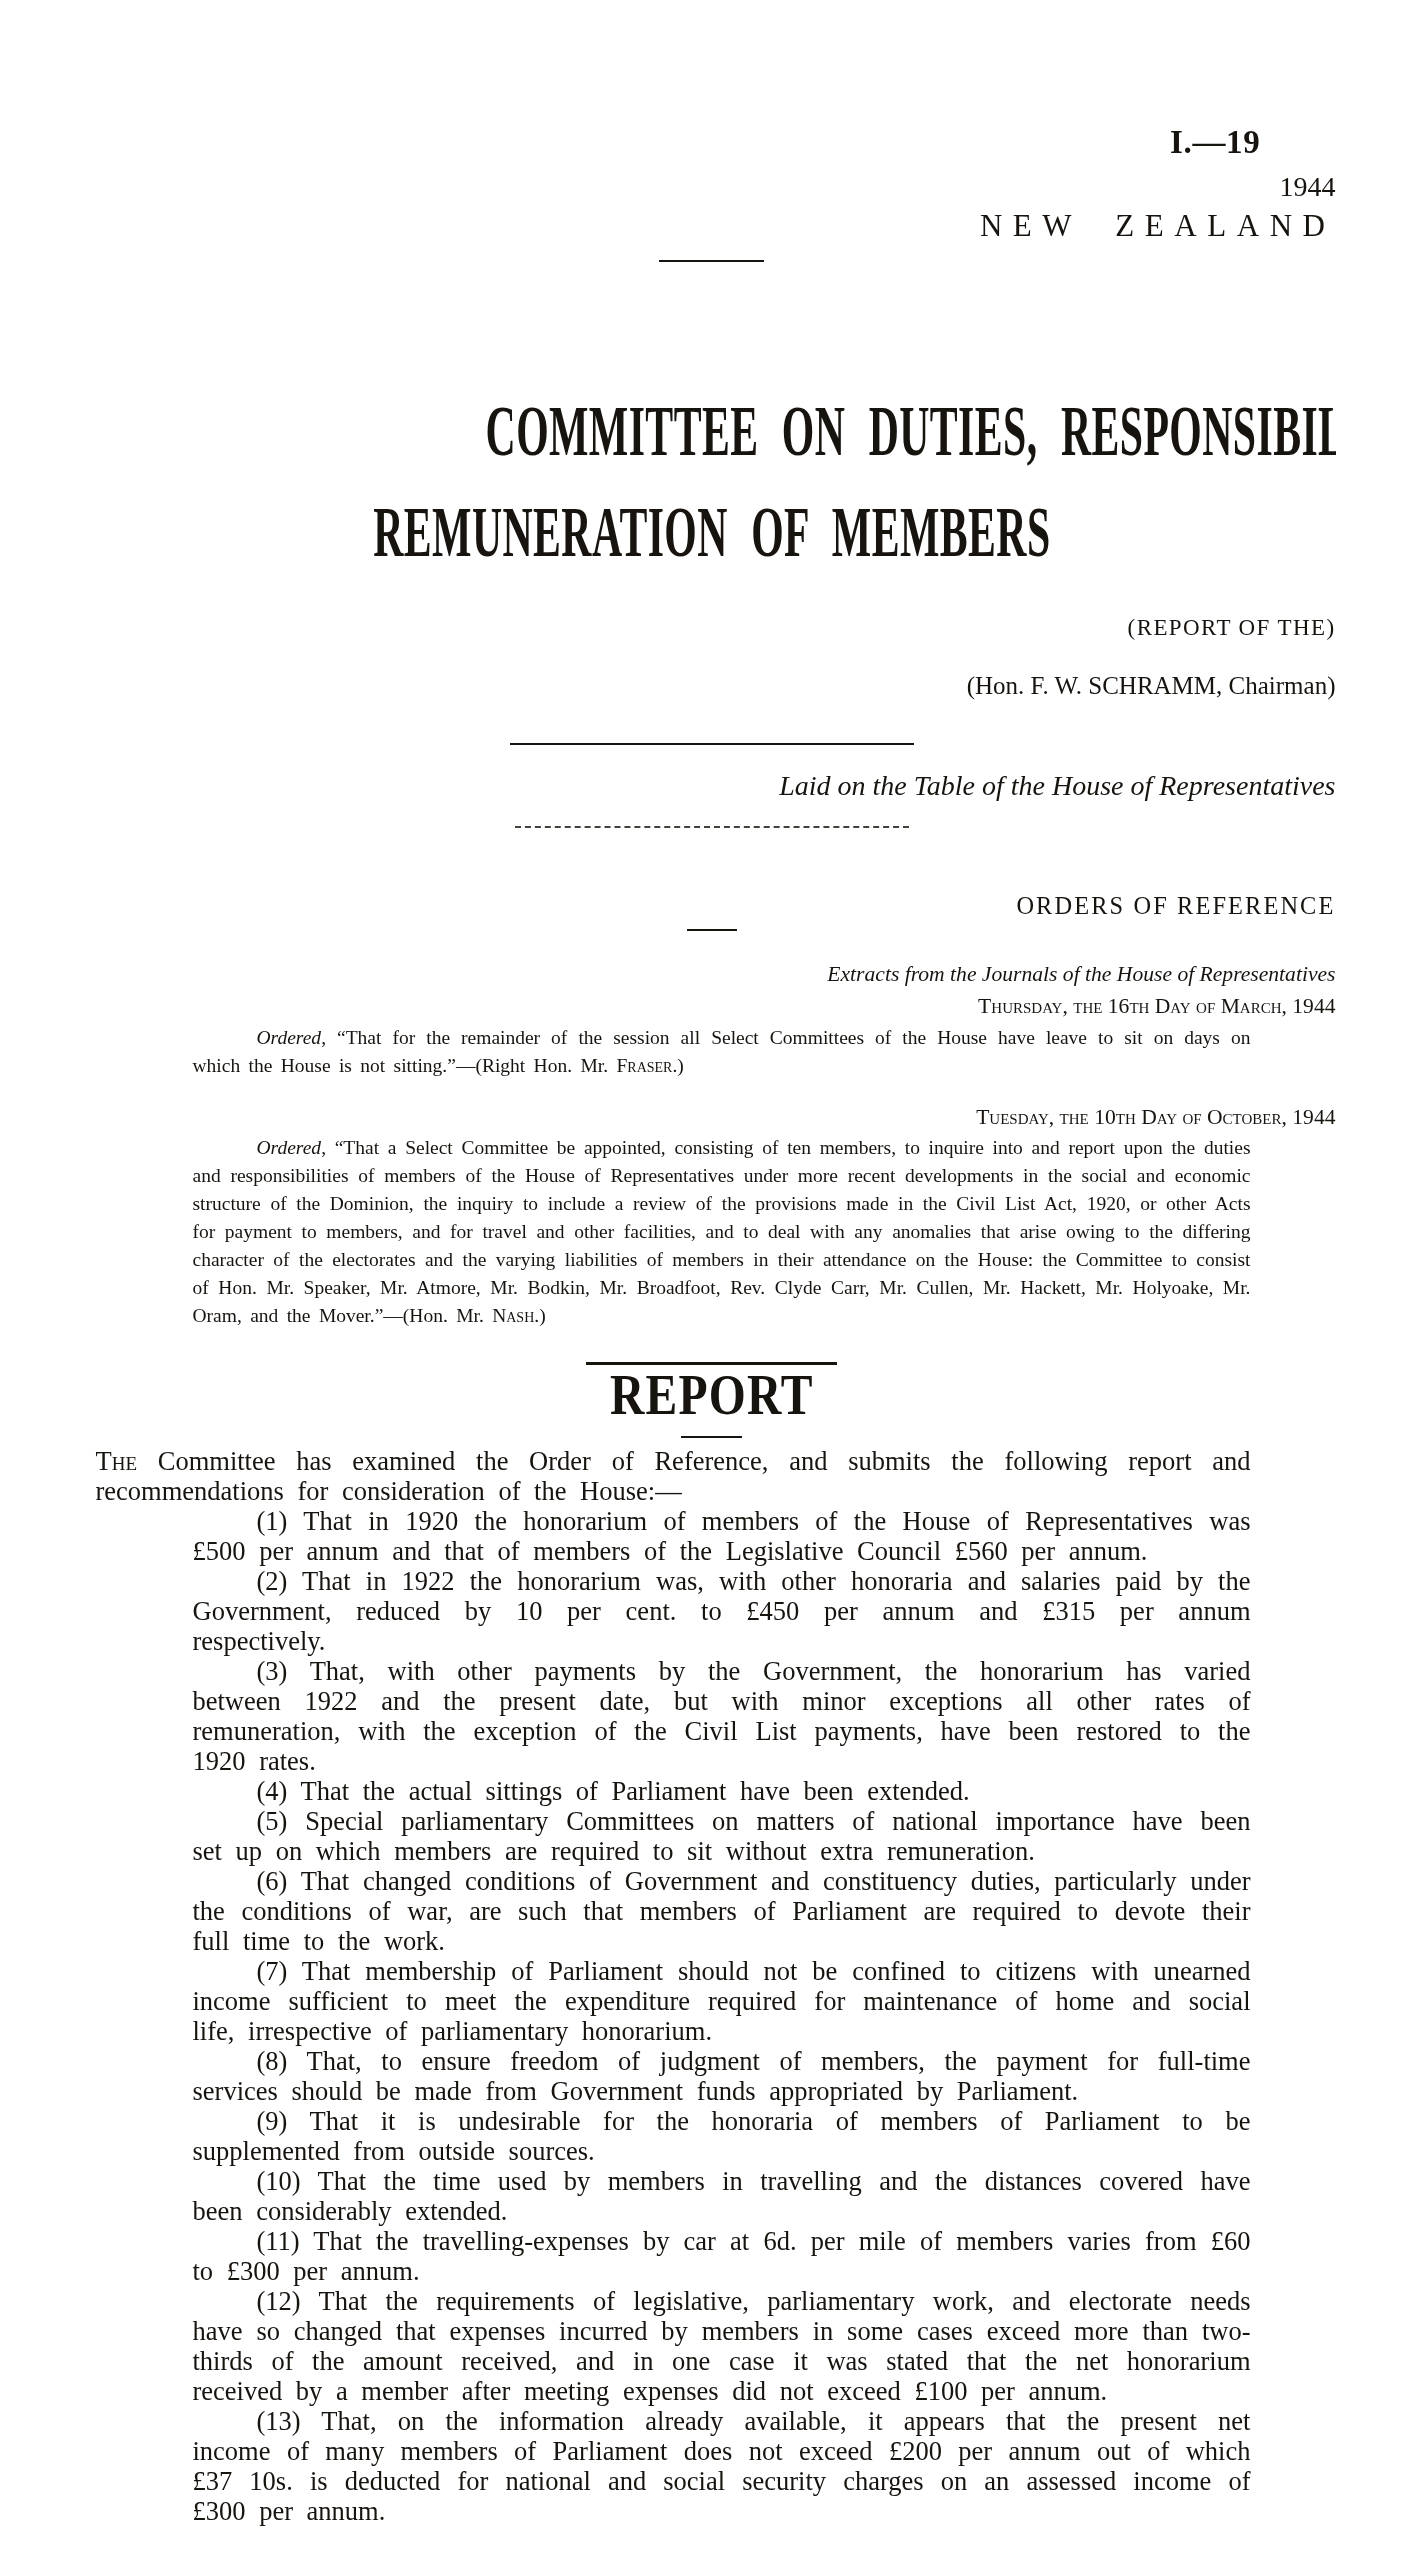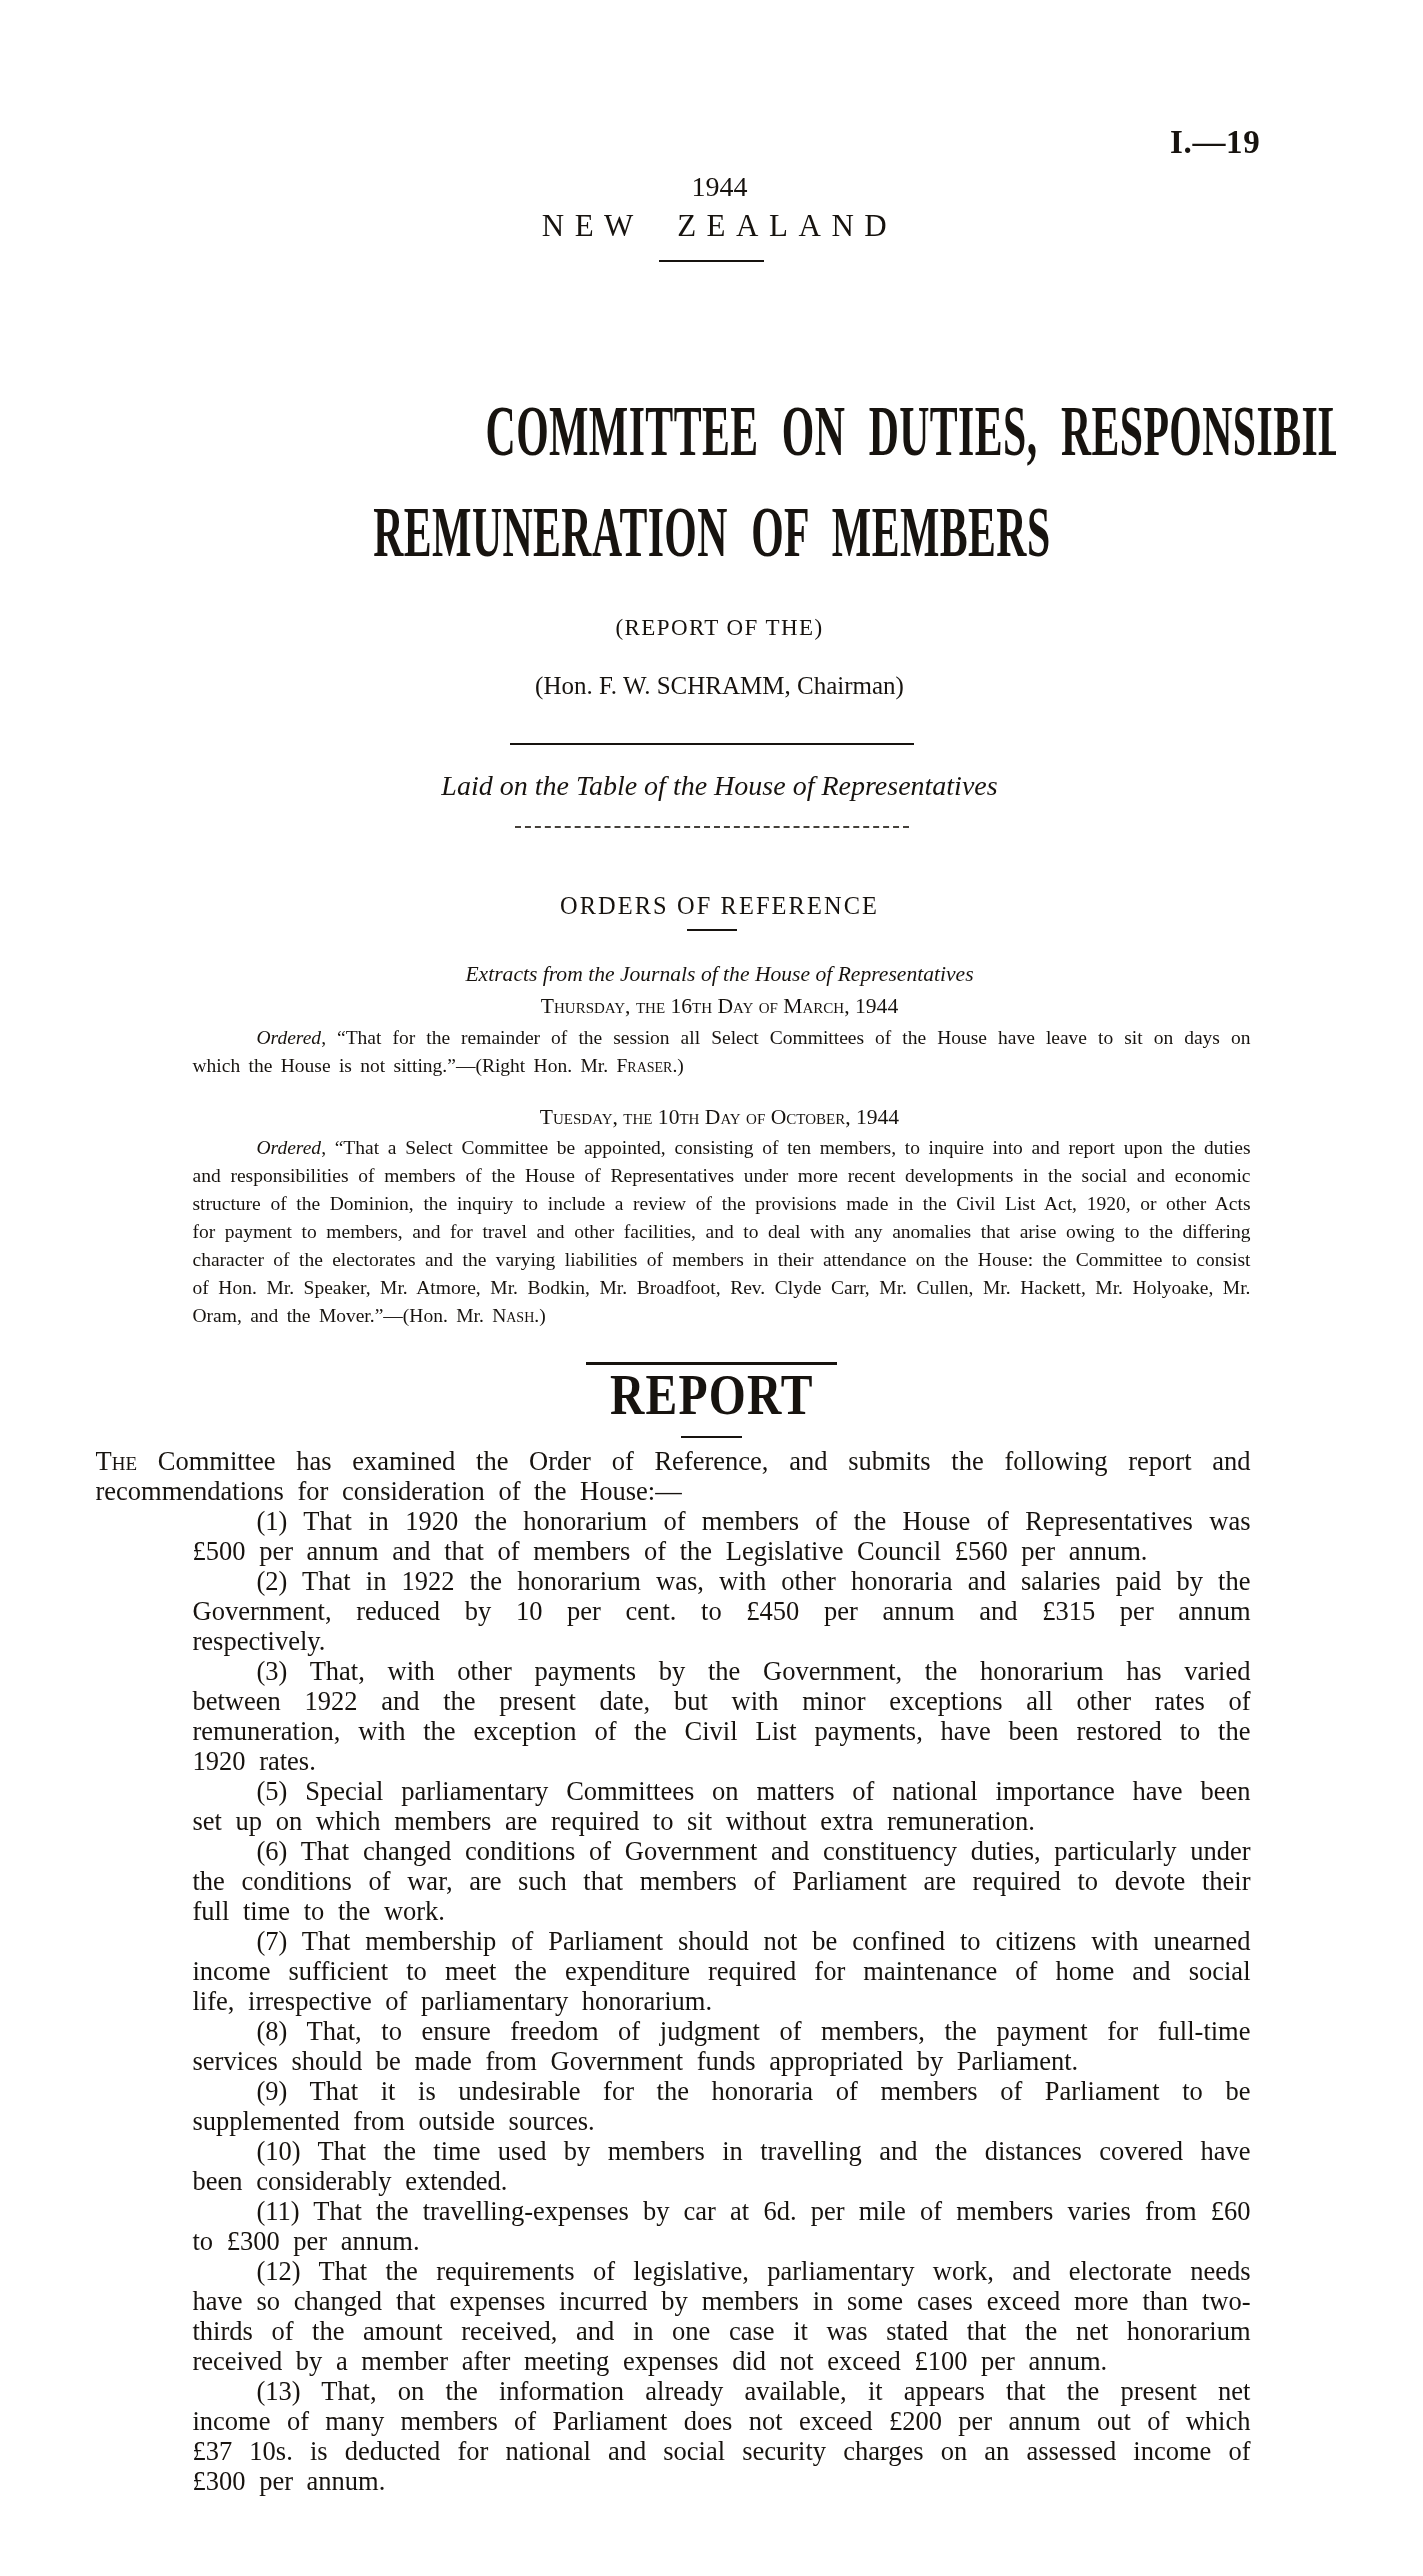--- a/index.html
+++ b/index.html
@@ -6,21 +6,21 @@
   .page {
     position: relative;
     width: 1248px;
     height: 2576px;
     margin: 0 auto;
     background: #ffffff;
     color: #17130f;
     font-family: "Liberation Serif", serif;
     overflow: hidden;
   }
-  .center { text-align: center; padding-left: 16px; }
+  .center { text-align: right; padding-left: 16px; }
   .italic { font-style: italic; }
   .sc { font-variant: small-caps; }
   .col { padding-left: 105px; padding-right: 85px; }
 
   .doc-ref {
     margin-top: 124px;
     padding-right: 75px;
     text-align: right;
     font-size: 33px;
     font-weight: bold;
@@ -125,20 +125,21 @@
   <div class="rule rule-mid"></div>
 
   <div class="report-heading"><span class="cond-r">REPORT</span></div>
   <div class="rule rule-report"></div>
 
   <p class="body-para intro col"><span class="sc">The</span><span> Committee has examined the Order of Reference, and submits the following report and recommendations for consideration of the House:—</span></p>
 
   <p class="body-para item col">(1) That in 1920 the honorarium of members of the House of Representatives was £500 per annum and that of members of the Legislative Council £560 per annum.</p>
   <p class="body-para item col">(2) That in 1922 the honorarium was, with other honoraria and salaries paid by the Government, reduced by 10 per cent. to £450 per annum and £315 per annum respectively.</p>
   <p class="body-para item col">(3) That, with other payments by the Government, the honorarium has varied between 1922 and the present date, but with minor exceptions all other rates of remuneration, with the exception of the Civil List payments, have been restored to the 1920 rates.</p>
+  <p class="body-para item col">(4) That the actual sittings of Parliament have been extended.</p>
   <p class="body-para item col">(5) Special parliamentary Committees on matters of national importance have been set up on which members are required to sit without extra remuneration.</p>
   <p class="body-para item col">(6) That changed conditions of Government and constituency duties, particularly under the conditions of war, are such that members of Parliament are required to devote their full time to the work.</p>
   <p class="body-para item col">(7) That membership of Parliament should not be confined to citizens with unearned income sufficient to meet the expenditure required for maintenance of home and social life, irrespective of parliamentary honorarium.</p>
   <p class="body-para item col">(8) That, to ensure freedom of judgment of members, the payment for full-time services should be made from Government funds appropriated by Parliament.</p>
   <p class="body-para item col">(9) That it is undesirable for the honoraria of members of Parliament to be supplemented from outside sources.</p>
   <p class="body-para item col">(10) That the time used by members in travelling and the distances covered have been considerably extended.</p>
   <p class="body-para item col">(11) That the travelling-expenses by car at 6d. per mile of members varies from £60 to £300 per annum.</p>
   <p class="body-para item col">(12) That the requirements of legislative, parliamentary work, and electorate needs have so changed that expenses incurred by members in some cases exceed more than two-thirds of the amount received, and in one case it was stated that the net honorarium received by a member after meeting expenses did not exceed £100 per annum.</p>
   <p class="body-para item col">(13) That, on the information already available, it appears that the present net income of many members of Parliament does not exceed £200 per annum out of which £37 10s. is deducted for national and social security charges on an assessed income of £300 per annum.</p>
 

